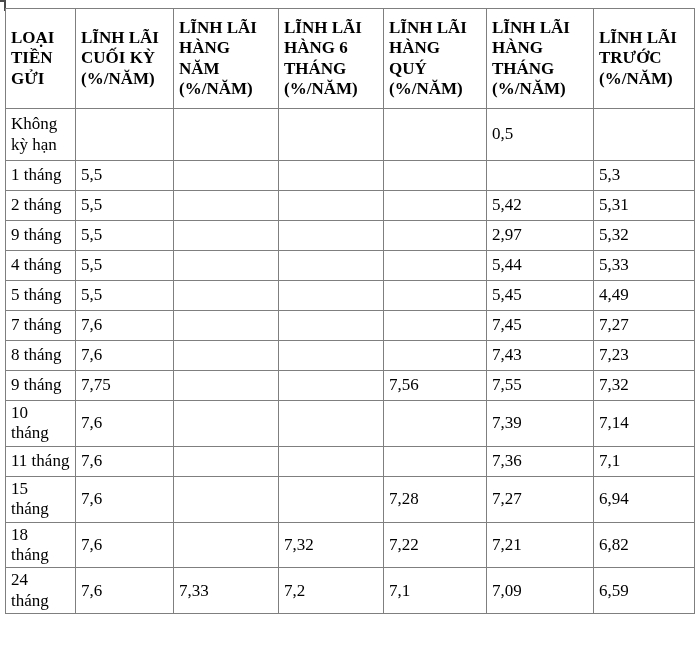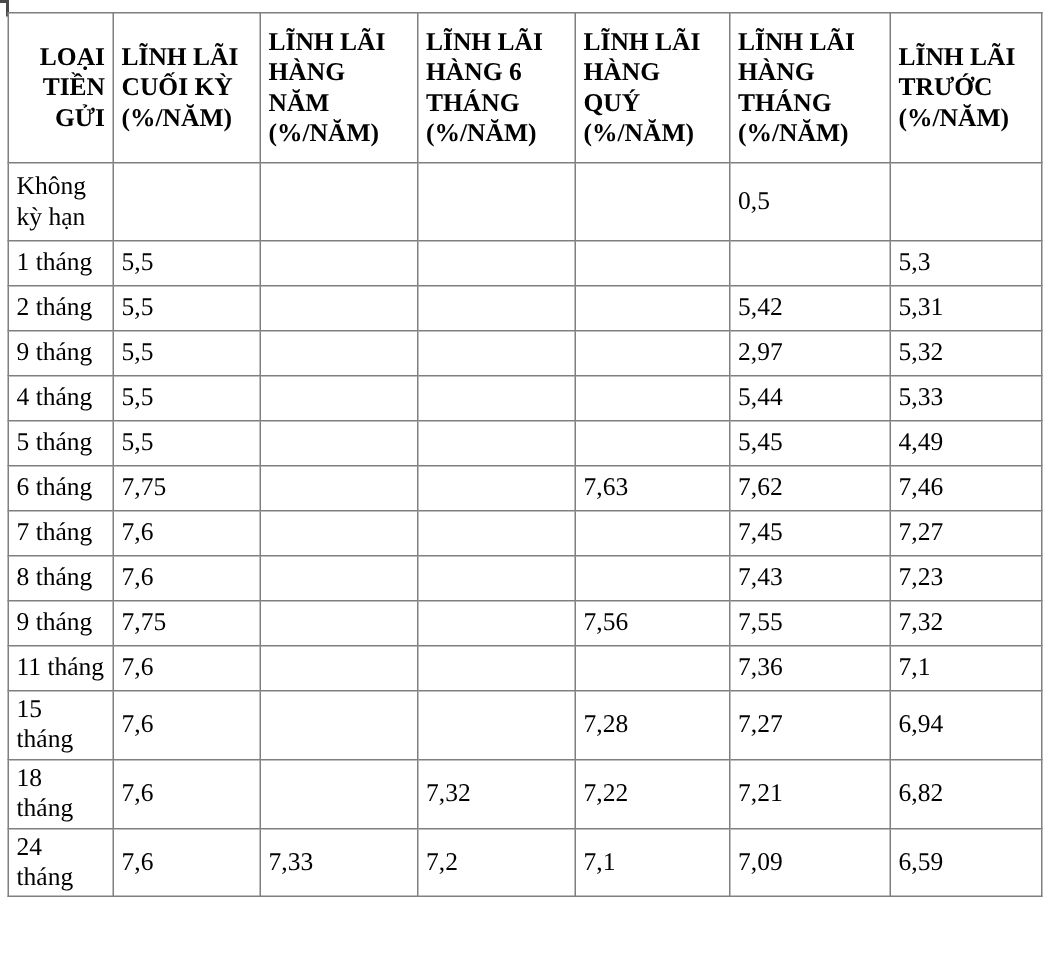--- a/index.html
+++ b/index.html
@@ -51,21 +51,21 @@
     font-weight: bold;
     height: 100px;
     line-height: 1.18;
   }
   td {
     height: 30px;
     line-height: 1.2;
     font-weight: normal;
   }
   tbody tr:first-child td { height: 52px; }
-  th:nth-child(1) { width: 70px; text-align: right; }
+  th:nth-child(1) { width: 70px; }
   th:nth-child(2) { width: 98px; }
   th:nth-child(3) { width: 105px; }
   th:nth-child(4) { width: 105px; }
   th:nth-child(5) { width: 103px; }
   th:nth-child(6) { width: 107px; }
   th:nth-child(7) { width: 101px; }
 </style>
 </head>
 <body>
 
@@ -151,29 +151,20 @@
         <tr>
           <td>5 tháng</td>
           <td>5,5</td>
           <td></td>
           <td></td>
           <td></td>
           <td>5,45</td>
           <td>4,49</td>
         </tr>
         <tr>
-          <td>6 tháng</td>
-          <td>7,75</td>
-          <td></td>
-          <td></td>
-          <td>7,63</td>
-          <td>7,62</td>
-          <td>7,46</td>
-        </tr>
-        <tr>
           <td>7 tháng</td>
           <td>7,6</td>
           <td></td>
           <td></td>
           <td></td>
           <td>7,45</td>
           <td>7,27</td>
         </tr>
         <tr>
           <td>8 tháng</td>
@@ -185,20 +176,29 @@
           <td>7,23</td>
         </tr>
         <tr>
           <td>9 tháng</td>
           <td>7,75</td>
           <td></td>
           <td></td>
           <td>7,56</td>
           <td>7,55</td>
           <td>7,32</td>
+        </tr>
+        <tr>
+          <td>10 tháng</td>
+          <td>7,6</td>
+          <td></td>
+          <td></td>
+          <td></td>
+          <td>7,39</td>
+          <td>7,14</td>
         </tr>
         <tr>
           <td>11 tháng</td>
           <td>7,6</td>
           <td></td>
           <td></td>
           <td></td>
           <td>7,36</td>
           <td>7,1</td>
         </tr>

